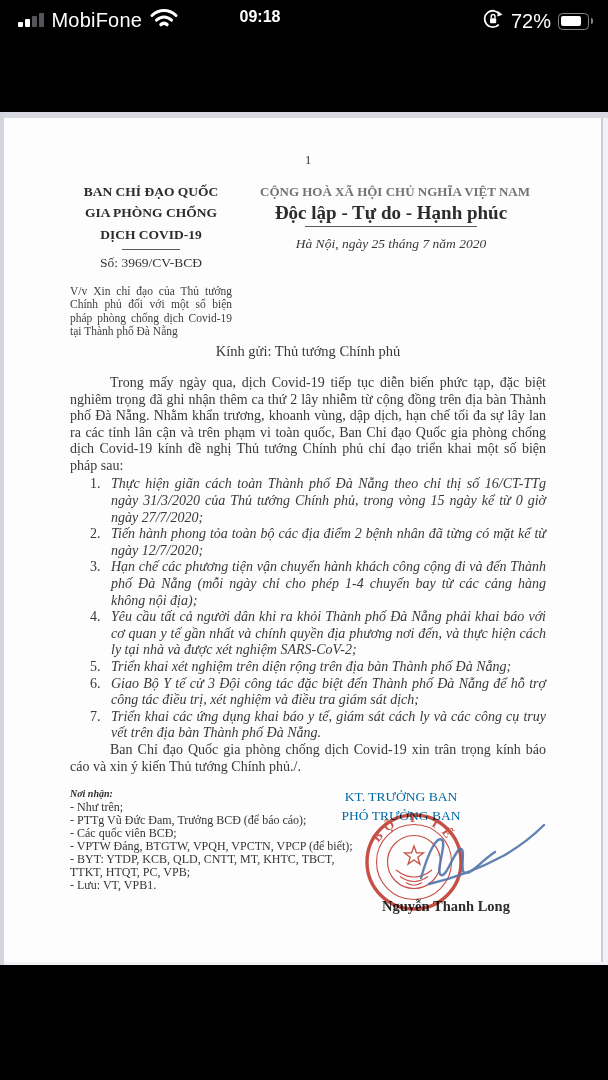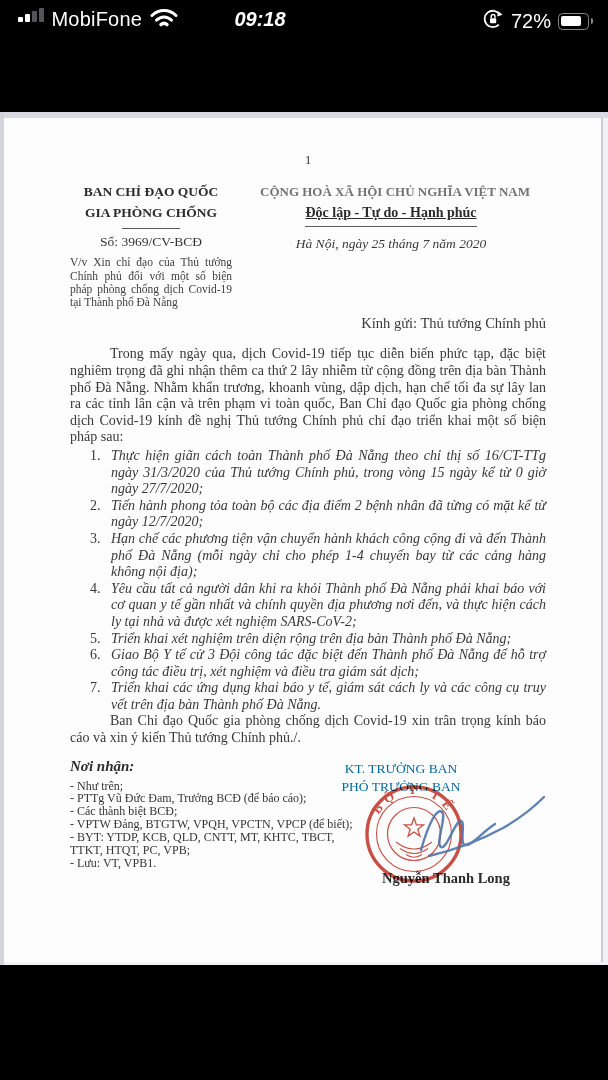--- a/index.html
+++ b/index.html
@@ -2,30 +2,30 @@
 <html><head>
 <meta charset="utf-8">
 <style>
   html,body{margin:0;padding:0;background:#000;}
   .screen{position:relative;width:608px;height:1080px;background:#000;overflow:hidden;
           font-family:"Liberation Serif",serif;}
 
   
   .statusbar{position:absolute;top:0;left:0;right:0;height:44px;color:#fff;
              font-family:"Liberation Sans",sans-serif;}
-  .sb-left{position:absolute;left:18px;top:8px;display:flex;align-items:flex-start;gap:8px;}
+  .sb-left{position:absolute;left:18px;top:8px;display:flex;align-items:center;gap:8px;}
   .signal{display:flex;align-items:flex-end;gap:2.5px;height:14px;}
   .signal i{display:block;width:4.5px;border-radius:1px;background:#fff;}
   .signal i:nth-child(1){height:5px;}
   .signal i:nth-child(2){height:8px;}
   .signal i:nth-child(3){height:11px;background:#55555b;}
   .signal i:nth-child(4){height:14px;background:#55555b;}
   .carrier{font-size:20px;letter-spacing:.2px;}
   .sb-time{position:absolute;left:260px;top:8px;transform:translateX(-50%);
-           font-size:20px;font-weight:bold;font-style:italic;}
+           font-size:16px;font-weight:bold;}
   .sb-right{position:absolute;right:14px;top:8px;display:flex;align-items:center;gap:7px;}
   .pct{font-size:20px;}
   .battery{position:relative;width:36px;height:16px;}
   .batt-body{position:absolute;left:0;top:0;width:29px;height:15px;border:1.5px solid #87878b;border-radius:4.5px;}
   .batt-fill{position:absolute;left:2.5px;top:2.5px;width:20px;height:10px;background:#fff;border-radius:2px;}
   .batt-cap{position:absolute;left:32.5px;top:4.5px;width:2.5px;height:6px;background:#87878b;border-radius:0 2px 2px 0;}
 
   
   .photo{position:absolute;top:112px;left:0;width:608px;height:853px;background:#f1f1f6;}
   .photo .edge-top{position:absolute;top:0;left:0;right:0;height:6px;background:#d8d8e1;}
@@ -33,39 +33,39 @@
   .photo .edge-right{position:absolute;top:6px;right:5px;bottom:3px;width:2.5px;background:#ccccd6;}
   .page{position:absolute;left:4px;top:6px;width:598px;height:844px;background:#fdfdfd;box-sizing:border-box;}
 
   .content{padding:34px 56px 0 66px;color:#383838;font-size:14px;line-height:16.6px;}
   .page-number{text-align:center;font-size:13.5px;margin-bottom:12px;color:#444;}
 
   .header-row{display:flex;}
   .col-issuer{flex:none;width:162px;text-align:center;}
   .issuer-line{font-weight:bold;font-size:13.5px;line-height:21.5px;color:#2c2c2c;white-space:nowrap;}
   .rule-short{width:58px;border-top:1.3px solid #5a5a5a;margin:4px auto 5px;}
-  .doc-number{font-size:13.5px;margin-bottom:6px;color:#333;}
+  .doc-number{font-size:13.5px;margin-bottom:13px;color:#333;}
   .subject{font-size:11.5px;line-height:13.4px;text-align:justify;color:#3e3e3e;}
   .col-national{flex:none;margin-left:28px;width:262px;text-align:center;}
   .nat1{font-weight:bold;font-size:13px;line-height:21px;white-space:nowrap;color:#737373;}
-  .nat2{font-weight:bold;font-size:14px;line-height:21px;white-space:nowrap;color:#2c2c2c;text-decoration:underline;}
+  .nat2{font-weight:bold;font-size:19px;line-height:21px;white-space:nowrap;color:#2c2c2c;}
   .rule-long{width:172px;border-top:1.3px solid #5a5a5a;margin:3px auto 9px;}
   .place-date{font-style:italic;font-size:13.5px;white-space:nowrap;color:#383838;}
 
-  .salutation{text-align:right;font-size:14.5px;margin-top:5px;}
+  .salutation{text-align:center;font-size:14.5px;margin-top:5px;}
   .intro{margin:15px 0 0;text-indent:40px;text-align:justify;}
   .measures{margin:2px 0 0;padding:0;list-style:none;}
   .measures li{display:flex;}
   .measures .num{flex:none;width:21px;margin-left:20px;}
   .measures .itx{flex:1;text-align:justify;font-style:italic;}
   .closing{margin:0;text-indent:40px;text-align:justify;}
 
   .footer-row{position:relative;margin-top:13px;height:170px;}
   .recipients{width:290px;font-size:12px;line-height:12.9px;color:#343434;}
-  .recipients-label{font-weight:bold;font-style:italic;font-size:15px;margin-bottom:7px;color:#2c2c2c;}
+  .recipients-label{font-weight:bold;font-style:italic;font-size:10px;margin-bottom:0;color:#2c2c2c;}
   .sign-block{position:absolute;left:270px;top:0;width:212px;text-align:center;}
   .sign-title{font-weight:normal;font-size:13.5px;line-height:18.5px;color:#0369a1;transform:translateX(-45px);white-space:nowrap;}
   .sign-space{height:72px;}
   .signer-name{font-weight:bold;font-size:14.5px;line-height:18px;color:#2c2c2c;}
   .signer-title{font-weight:bold;font-size:14.5px;line-height:18px;color:#2c2c2c;}
 
   .stamp{position:absolute;left:292px;top:22px;mix-blend-mode:multiply;opacity:.88;z-index:3;}
   .signature-svg{position:absolute;left:345px;top:26px;z-index:4;}
 </style>
 </head>
@@ -114,20 +114,21 @@
     <div class="edge-left"></div>
     <div class="page">
       <div class="content">
         <div class="page-number">1</div>
 
         <div class="header-row">
           <div class="col-issuer">
             <div>
                 <div class="issuer-line">BAN CHỈ ĐẠO QUỐC</div>
                 <div class="issuer-line">GIA PHÒNG CHỐNG</div>
+                <div class="issuer-line">DỊCH COVID-19</div>
               </div>
             <div class="rule-short"></div>
             <div class="doc-number">Số: 3969/CV-BCĐ</div>
             <div class="subject">V/v Xin chỉ đạo của Thủ tướng Chính phủ đối với một số biện pháp phòng chống dịch Covid-19 tại Thành phố Đà Nẵng</div>
           </div>
           <div class="col-national">
             <div class="nat1">CỘNG HOÀ XÃ HỘI CHỦ NGHĨA VIỆT NAM</div>
             <div class="nat2">Độc lập - Tự do - Hạnh phúc</div>
             <div class="rule-long"></div>
             <div class="place-date">Hà Nội, ngày 25 tháng 7 năm 2020</div>
@@ -169,21 +170,21 @@
           </ol>
 
         <p class="closing">Ban Chỉ đạo Quốc gia phòng chống dịch Covid-19 xin trân trọng kính báo cáo và xin ý kiến Thủ tướng Chính phủ./.</p>
 
         <div class="footer-row">
           <div class="recipients">
             <div class="recipients-label">Nơi nhận:</div>
             <div>
                 <div class="recipient-line">- Như trên;</div>
                 <div class="recipient-line">- PTTg Vũ Đức Đam, Trưởng BCĐ (để báo cáo);</div>
-                <div class="recipient-line">- Các thành biệt BCĐ;</div>
+                <div class="recipient-line">- Các quốc viên BCĐ;</div>
                 <div class="recipient-line">- VPTW Đảng, BTGTW, VPQH, VPCTN, VPCP (để biết);</div>
                 <div class="recipient-line">- BYT: YTDP, KCB, QLD, CNTT, MT, KHTC, TBCT, TTKT, HTQT, PC, VPB;</div>
                 <div class="recipient-line">- Lưu: VT, VPB1.</div>
               </div>
           </div>
 
           <div class="sign-block">
             <div class="sign-title">KT. TRƯỞNG BAN</div>
             <div class="sign-title">PHÓ TRƯỞNG BAN</div>
             <div class="sign-space"></div>

